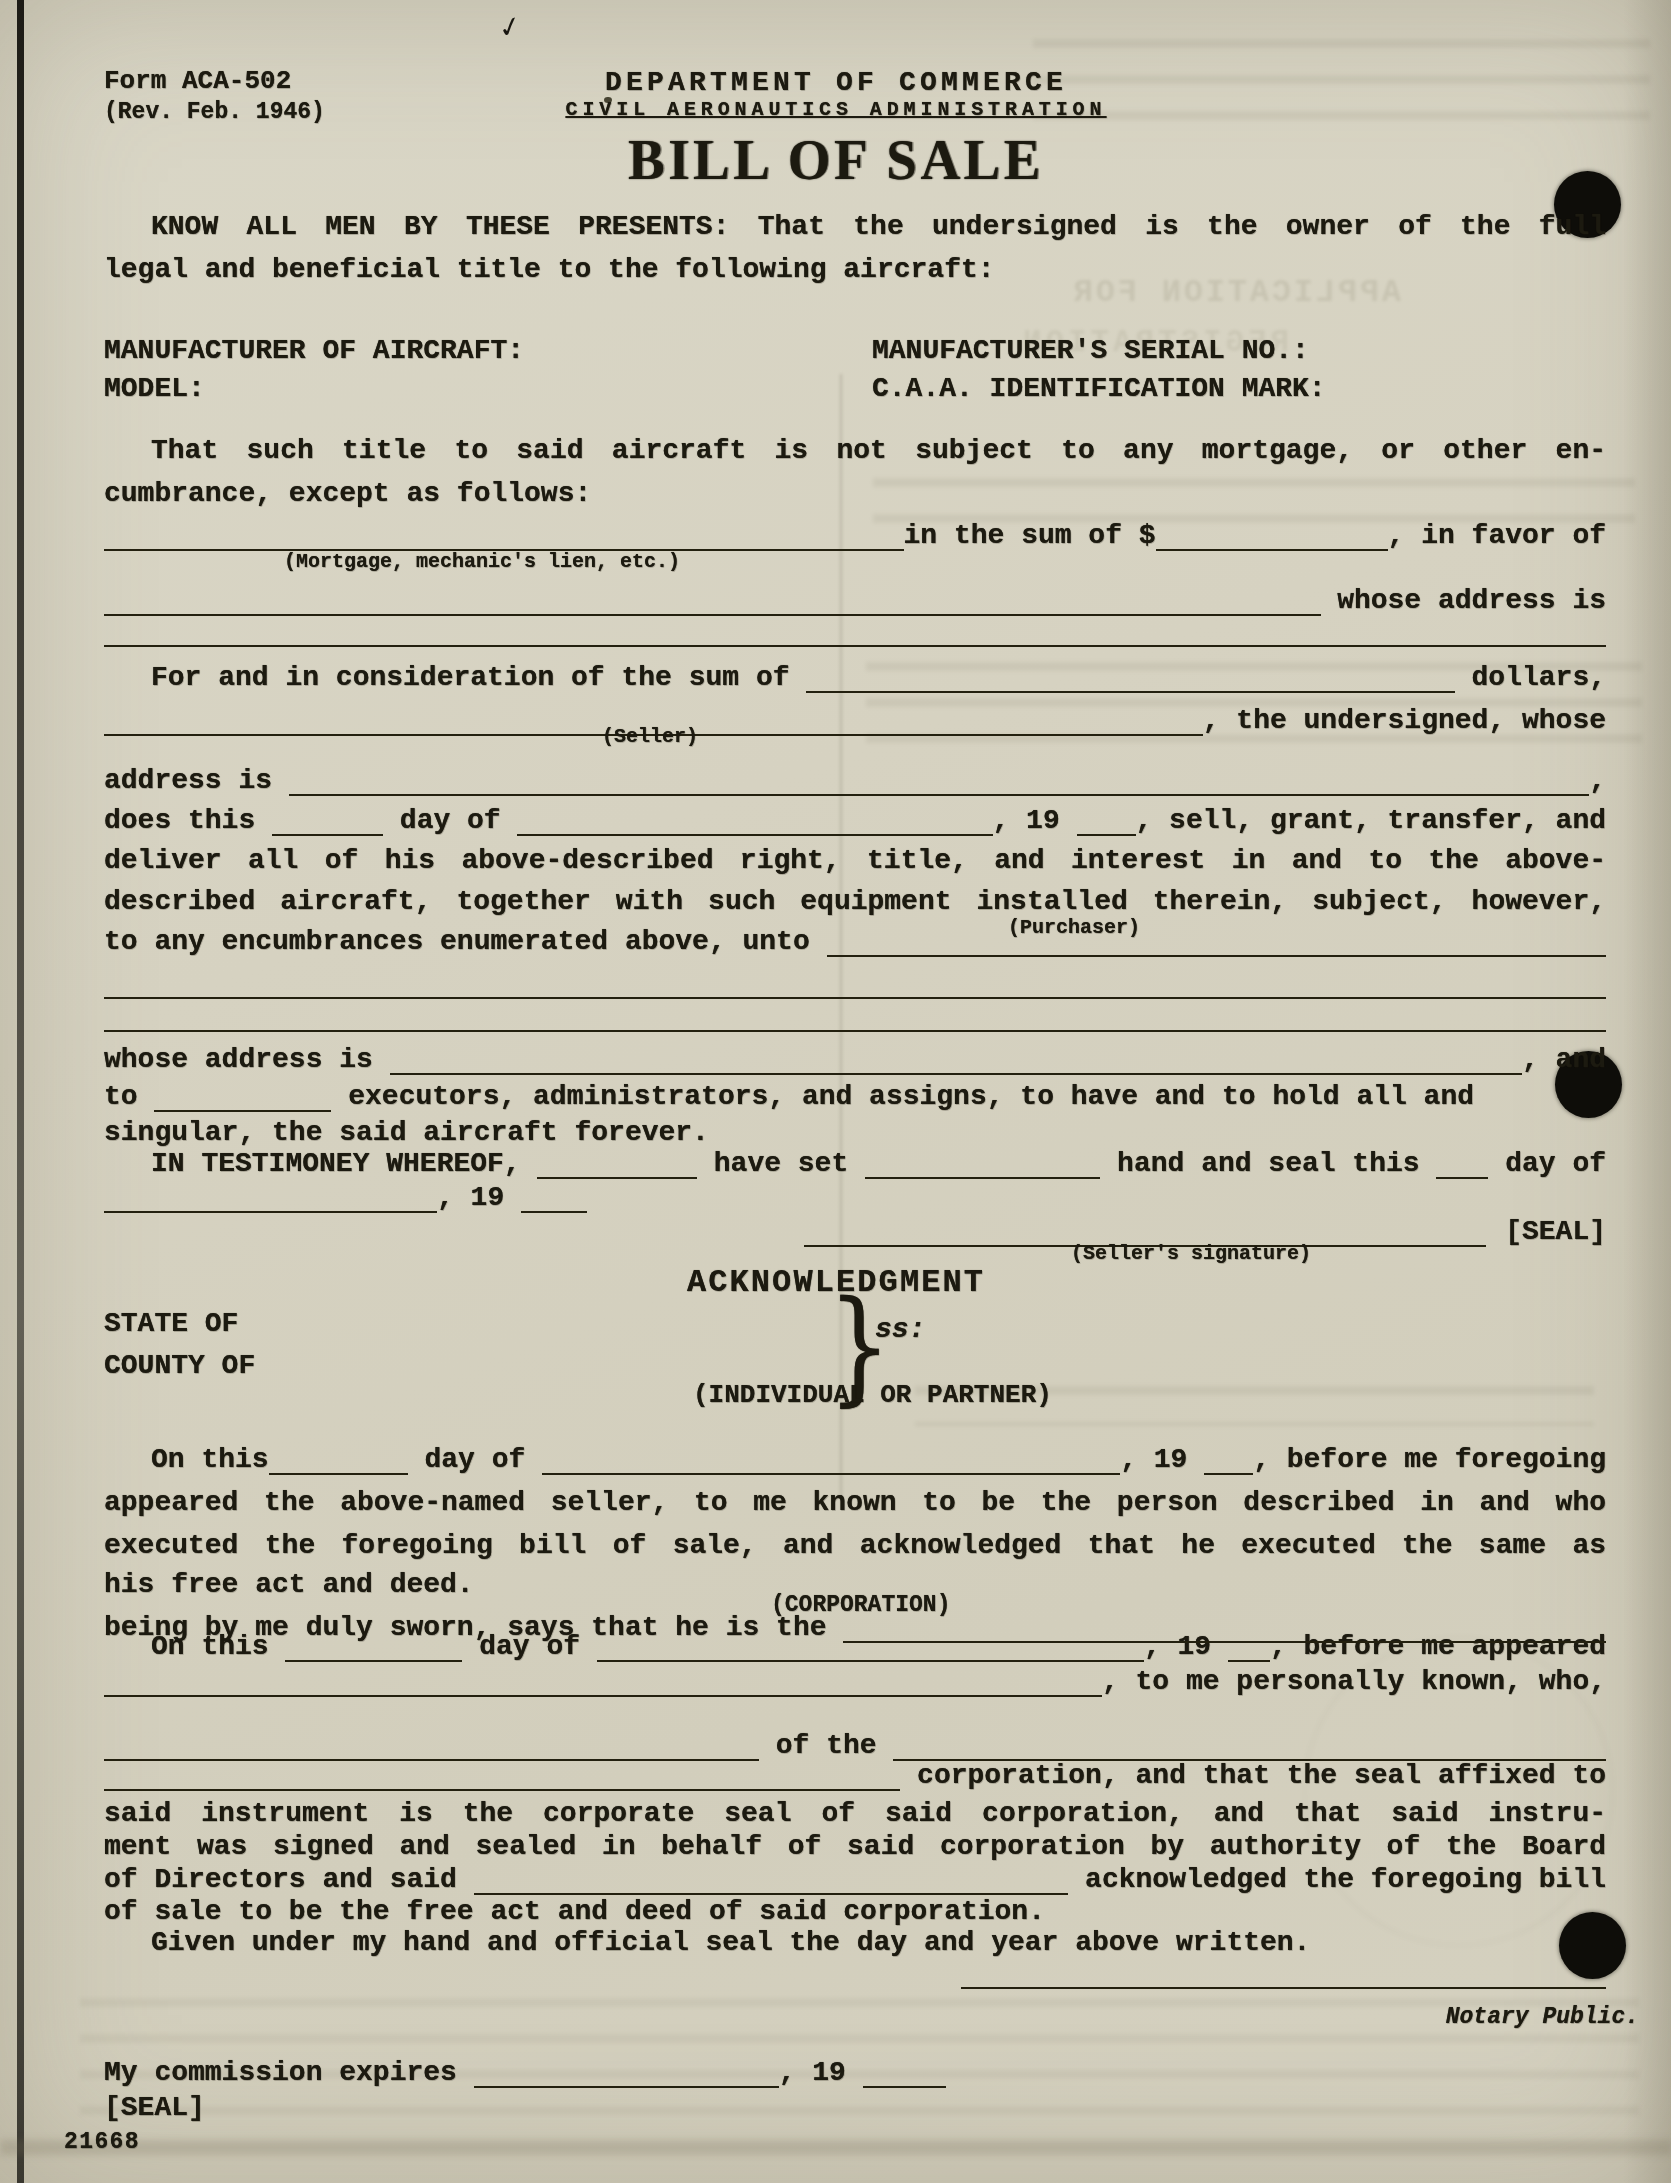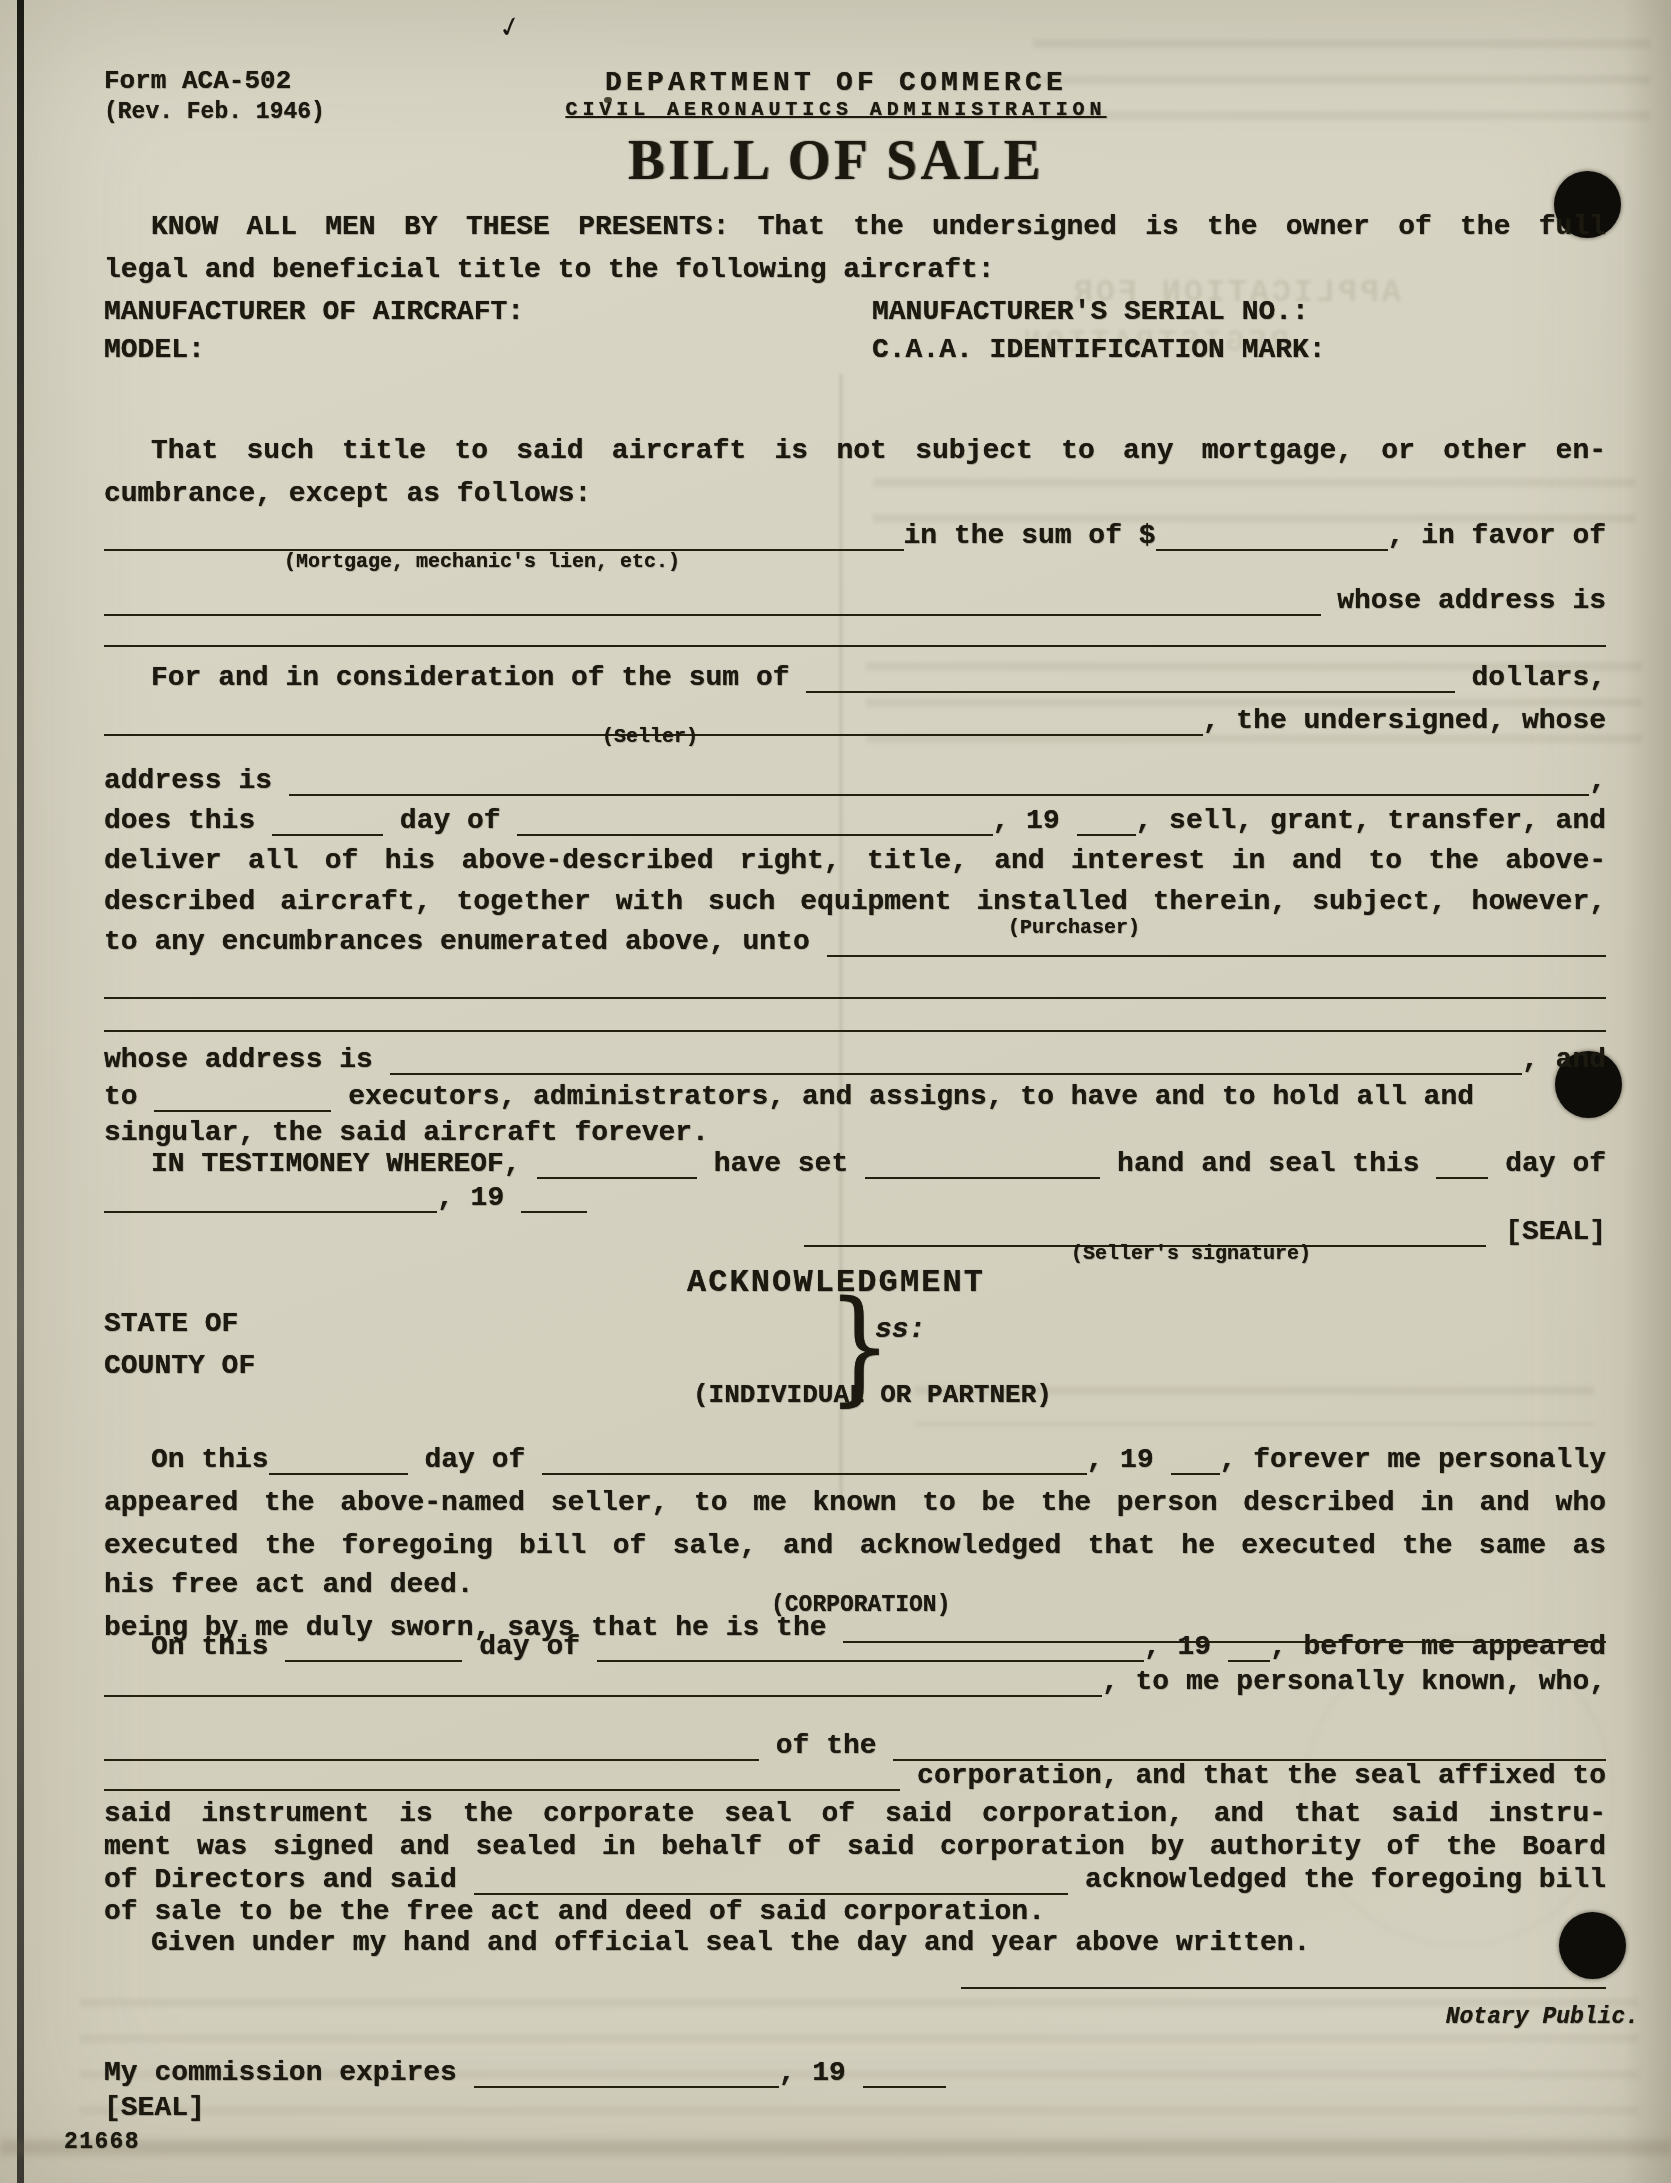--- a/index.html
+++ b/index.html
@@ -16,21 +16,21 @@
   .ink{color:#1c1a10;text-shadow:0 0 0.7px rgba(28,26,16,.85),0.7px 0.7px 0 rgba(28,26,16,.2);}
   .abs{position:absolute;left:104px;right:66px;}
   .row{display:flex;align-items:baseline;font-size:28px;font-weight:700;line-height:39px;white-space:pre;}
   .plain{font-size:28px;font-weight:700;line-height:39px;white-space:nowrap;}
   .j{text-align:justify;text-align-last:justify;}
   .ind{display:inline-block;width:47px;flex:0 0 47px;}
   .blank{border-bottom:2.8px solid #23200f;height:21px;align-self:flex-end;margin-bottom:4.2px;}
   .fx{flex:1 1 auto;}
   .sp{align-self:flex-end;height:7px;}
   .cap{position:absolute;font-size:20px;font-weight:700;line-height:23.6px;white-space:nowrap;}
-  .col2{flex:0 0 768px;}
+  .col2{flex:0 0 768px;margin-top:39px;}
   .hdr-c{position:absolute;left:0;right:0;text-align:center;}
   .seal-label{margin-left:19.4px;}
   
   .punch{position:absolute;width:67px;height:67px;border-radius:50%;background:#0e0d09;box-shadow:0 0 4.2px rgba(20,18,12,.6);}
   .edge-strip{position:absolute;left:16.6px;top:0;width:7.6px;height:2183px;background:linear-gradient(to bottom,rgba(14,13,9,.92),rgba(14,13,9,.55) 60%,rgba(14,13,9,.75));}
   .right-shade{position:absolute;right:0;top:0;width:49px;height:2183px;background:linear-gradient(to right,transparent,rgba(105,100,80,.22));}
   .crease-v{position:absolute;left:840px;top:374px;width:2.1px;height:1123px;background:rgba(120,114,92,.28);filter:blur(1.4px);}
   .bottom-streak{position:absolute;left:0;top:2140px;width:100%;height:15.2px;background:rgba(112,106,84,.22);filter:blur(3.5px);}
   .check{position:absolute;left:500px;top:7px;font-size:32px;font-weight:700;color:#181610;transform:rotate(-14deg);}
   .speck{position:absolute;width:7.6px;height:6.2px;border-radius:50%;background:#23200f;opacity:.8;}
@@ -181,21 +181,21 @@
   <div class="cap ink" style="left:693px;top:1381px;font-size:26px;line-height:29px;">(INDIVIDUAL OR PARTNER)</div>
 
   <div class="abs row ink" style="top:1440px;">
     <span class="ind"></span>
     <span>On this</span>
     <span class="blank" style="width:139px;"></span>
     <span> day of </span>
     <span class="blank fx"></span>
     <span>, 19 </span>
     <span class="blank" style="width:49px;"></span>
-    <span>, forever me personally</span>
+    <span>, before me foregoing</span>
   </div>
   <div class="abs plain j ink" style="top:1483px;">appeared the above-named seller, to me known to be the person described in and who</div>
   <div class="abs plain j ink" style="top:1526px;">executed the foregoing bill of sale, and acknowledged that he executed the same as</div>
   <div class="abs plain ink" style="top:1565px;">his free act and deed.</div>
   <div class="cap ink" style="left:771px;top:1594px;font-size:23px;">(CORPORATION)</div>
 
   <div class="abs row ink" style="top:1627px;">
     <span class="ind"></span>
     <span>On this </span>
     <span class="blank" style="width:177px;"></span>

